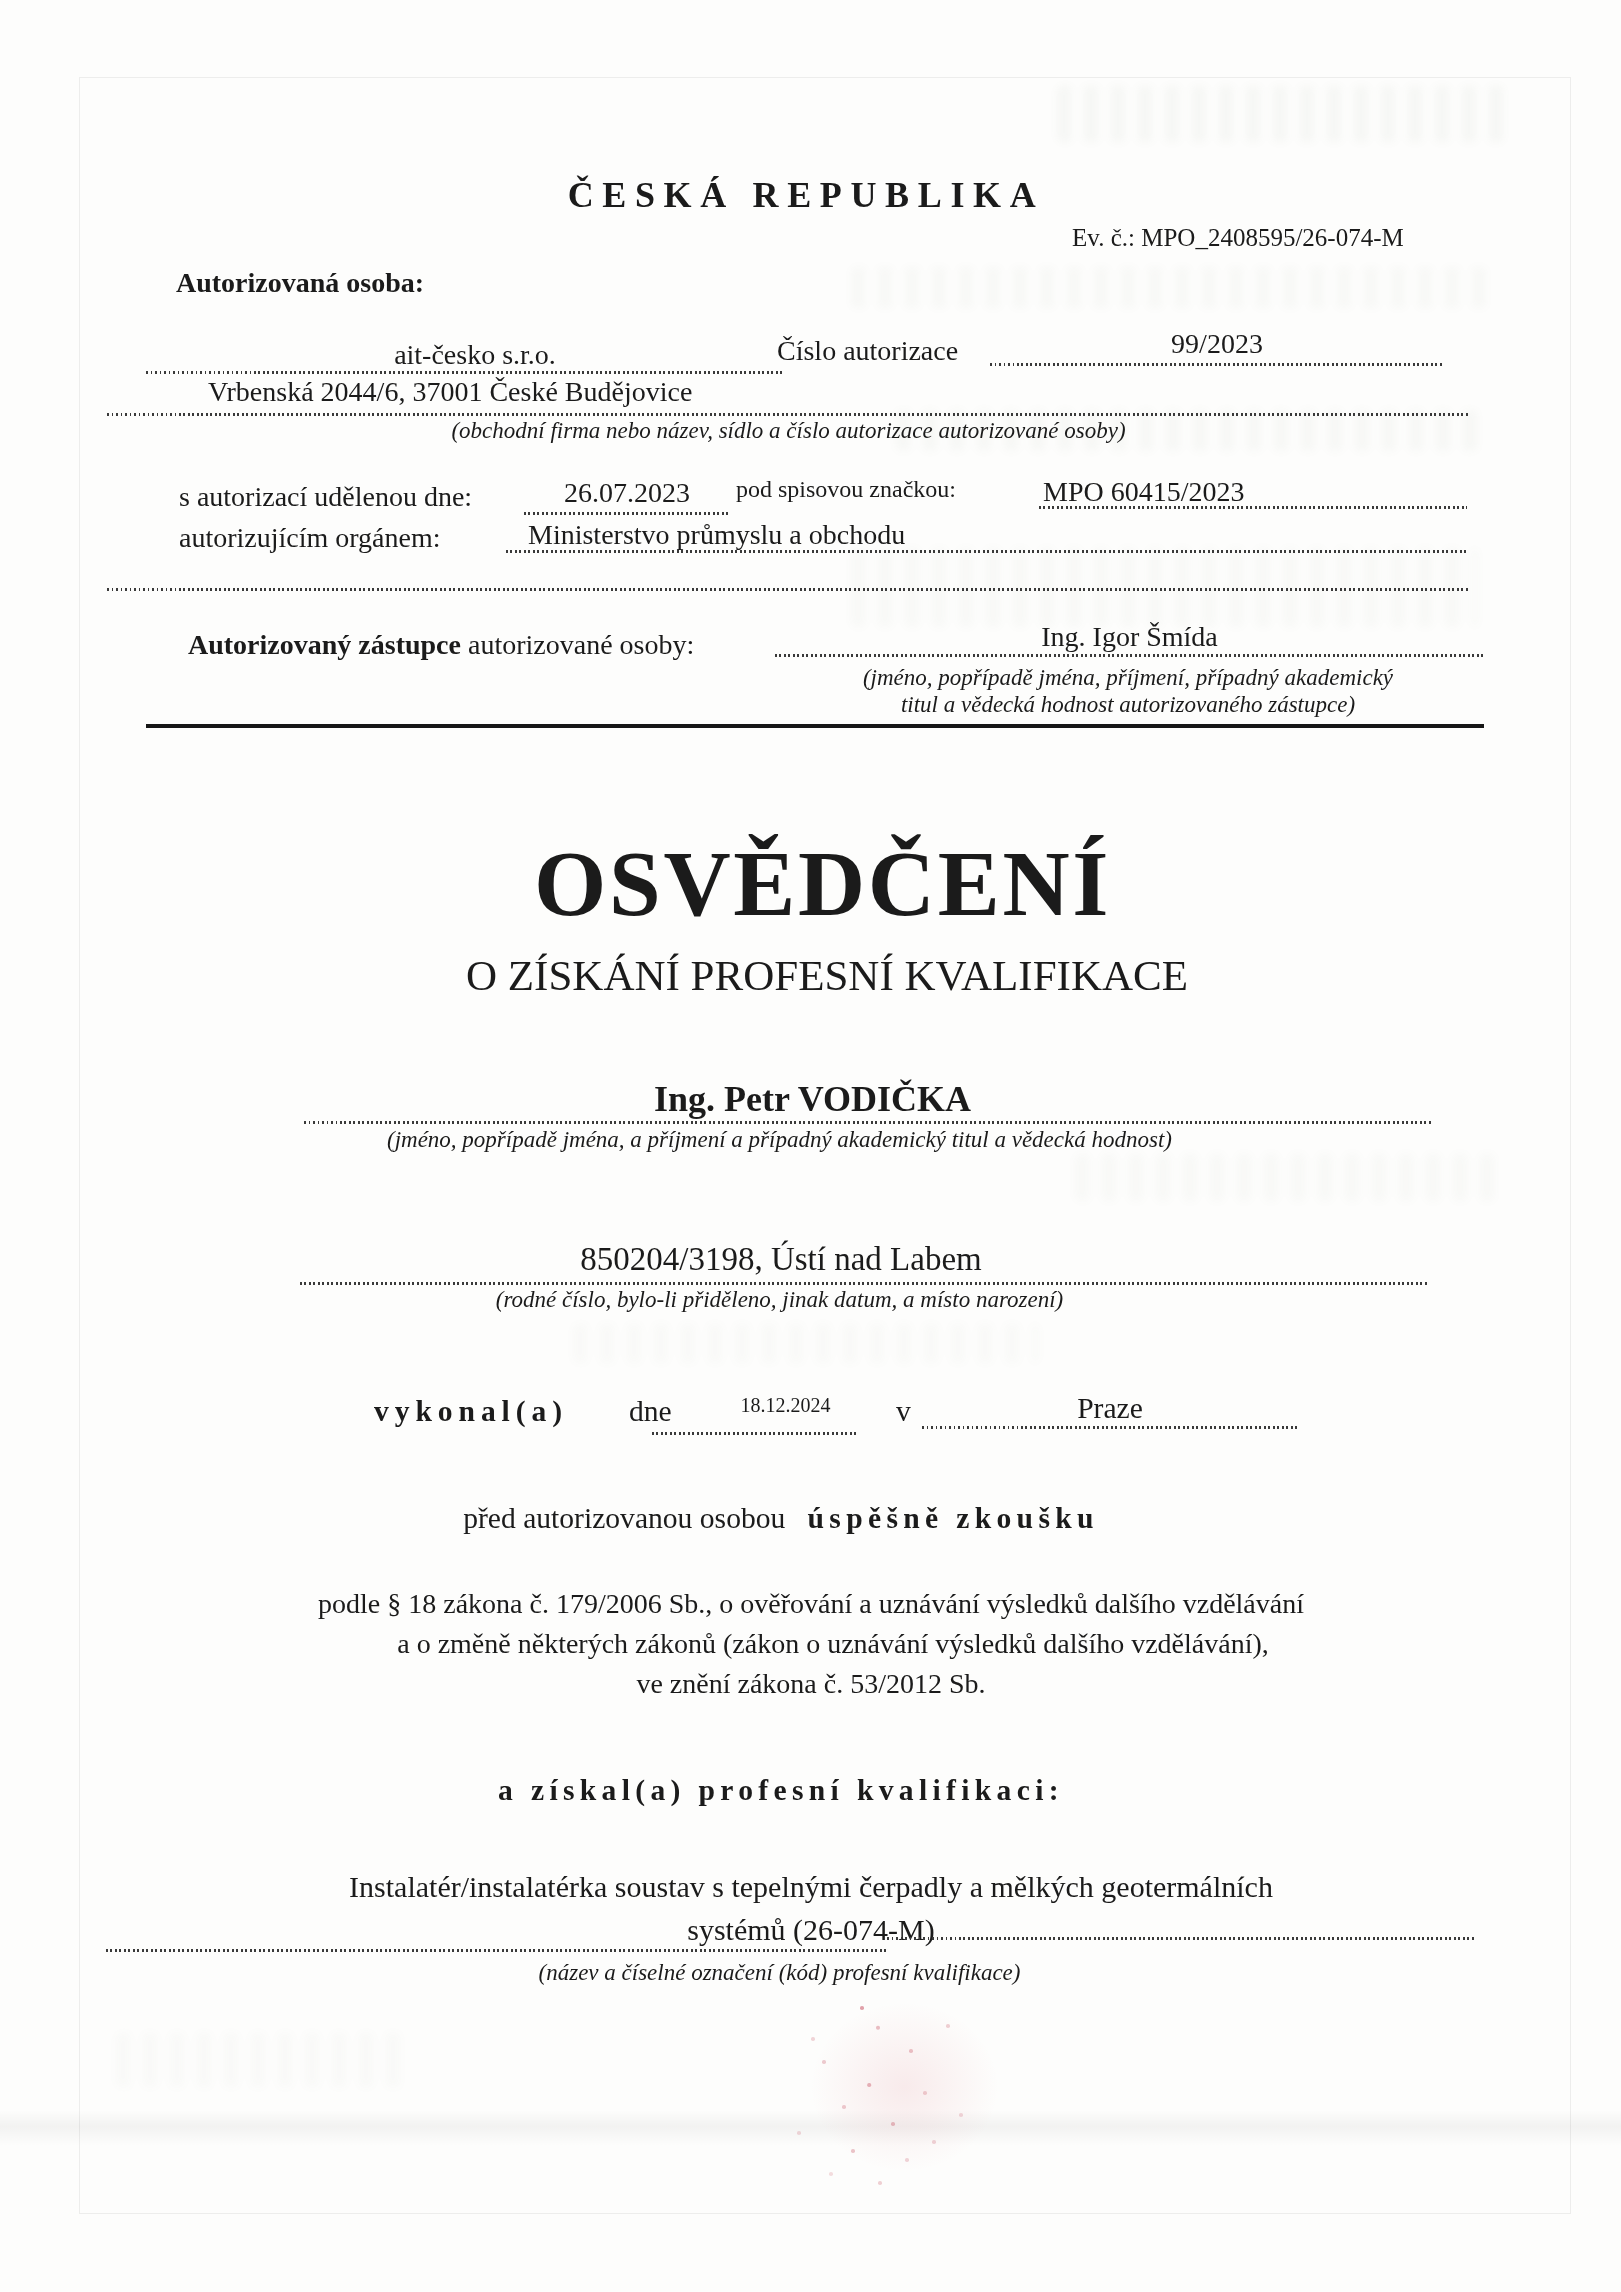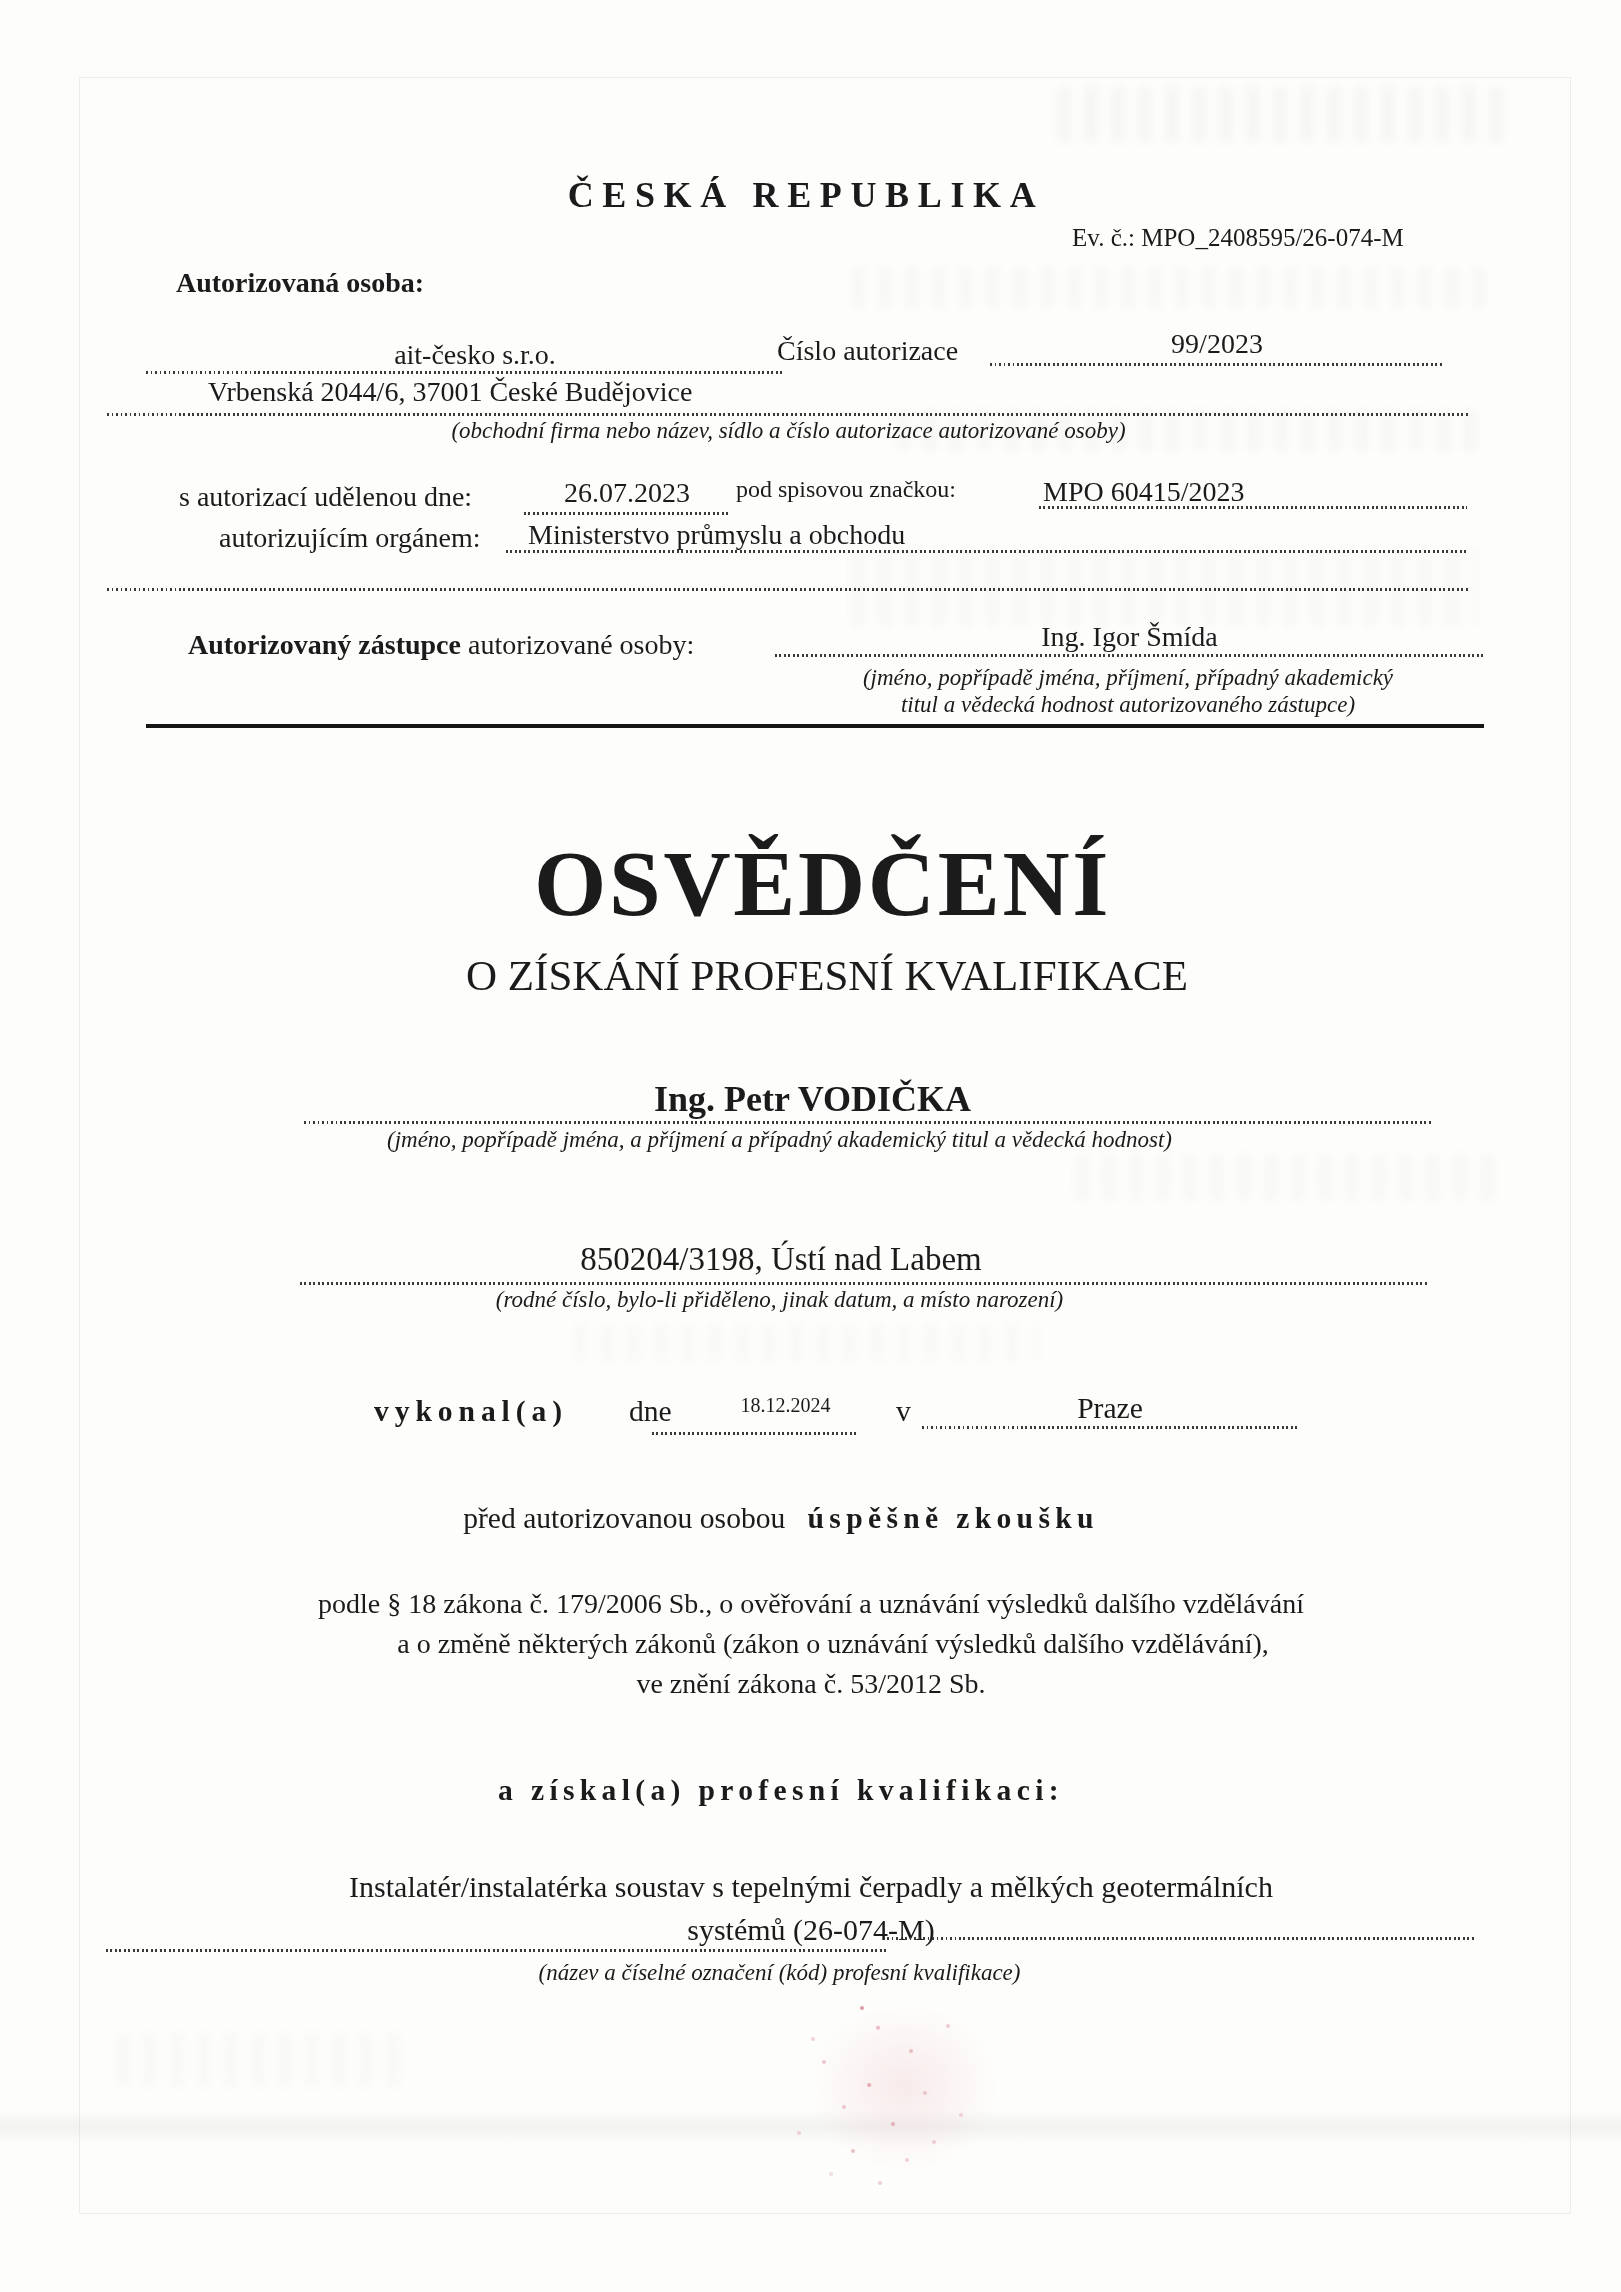--- a/index.html
+++ b/index.html
@@ -93,21 +93,21 @@
   <div class="dotted" style="left:107px;width:1361px;top:413px;"></div>
   <div class="t it center" style="left:251px;width:1075px;top:418px;font-size:23px;">(obchodní firma nebo název, sídlo a číslo autorizace autorizované osoby)</div>
 
   <div class="t" style="left:179px;top:481px;font-size:28px;">s autorizací udělenou dne:</div>
   <div class="t center" style="left:524px;width:206px;top:477px;font-size:28px;">26.07.2023</div>
   <div class="t" style="left:736px;top:476px;font-size:24px;">pod spisovou značkou:</div>
   <div class="t" style="left:1043px;top:476px;font-size:28px;">MPO 60415/2023</div>
   <div class="dotted" style="left:524px;width:204px;top:512px;"></div>
   <div class="dotted" style="left:1039px;width:428px;top:506px;"></div>
 
-  <div class="t" style="left:179px;top:522px;font-size:28px;margin-left:40px;">autorizujícím orgánem:</div>
+  <div class="t" style="left:179px;top:522px;font-size:28px;">autorizujícím orgánem:</div>
   <div class="t" style="left:528px;top:519px;font-size:28px;">Ministerstvo průmyslu a obchodu</div>
   <div class="dotted" style="left:506px;width:960px;top:550px;"></div>
 
   <div class="dotted" style="left:107px;width:1361px;top:588px;"></div>
 
   <div class="t" style="left:188px;top:629px;font-size:28px;">
     <span class="b">Autorizovaný zástupce</span>
     <span>autorizované osoby:</span>
   </div>
   <div class="t center" style="left:775px;width:709px;top:621px;font-size:28px;">Ing. Igor Šmída</div>

